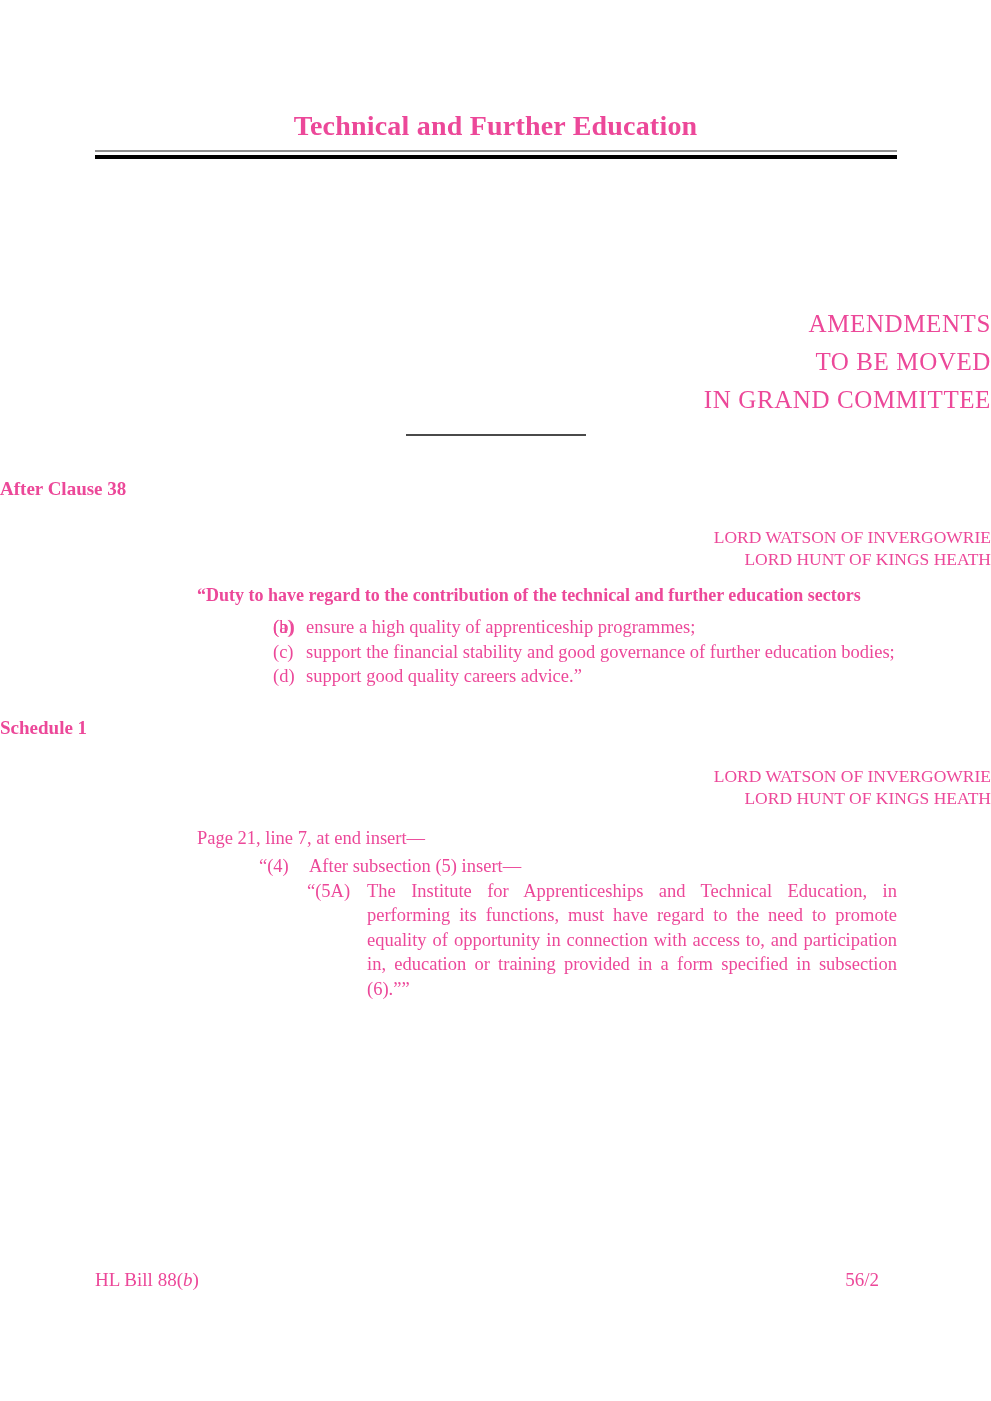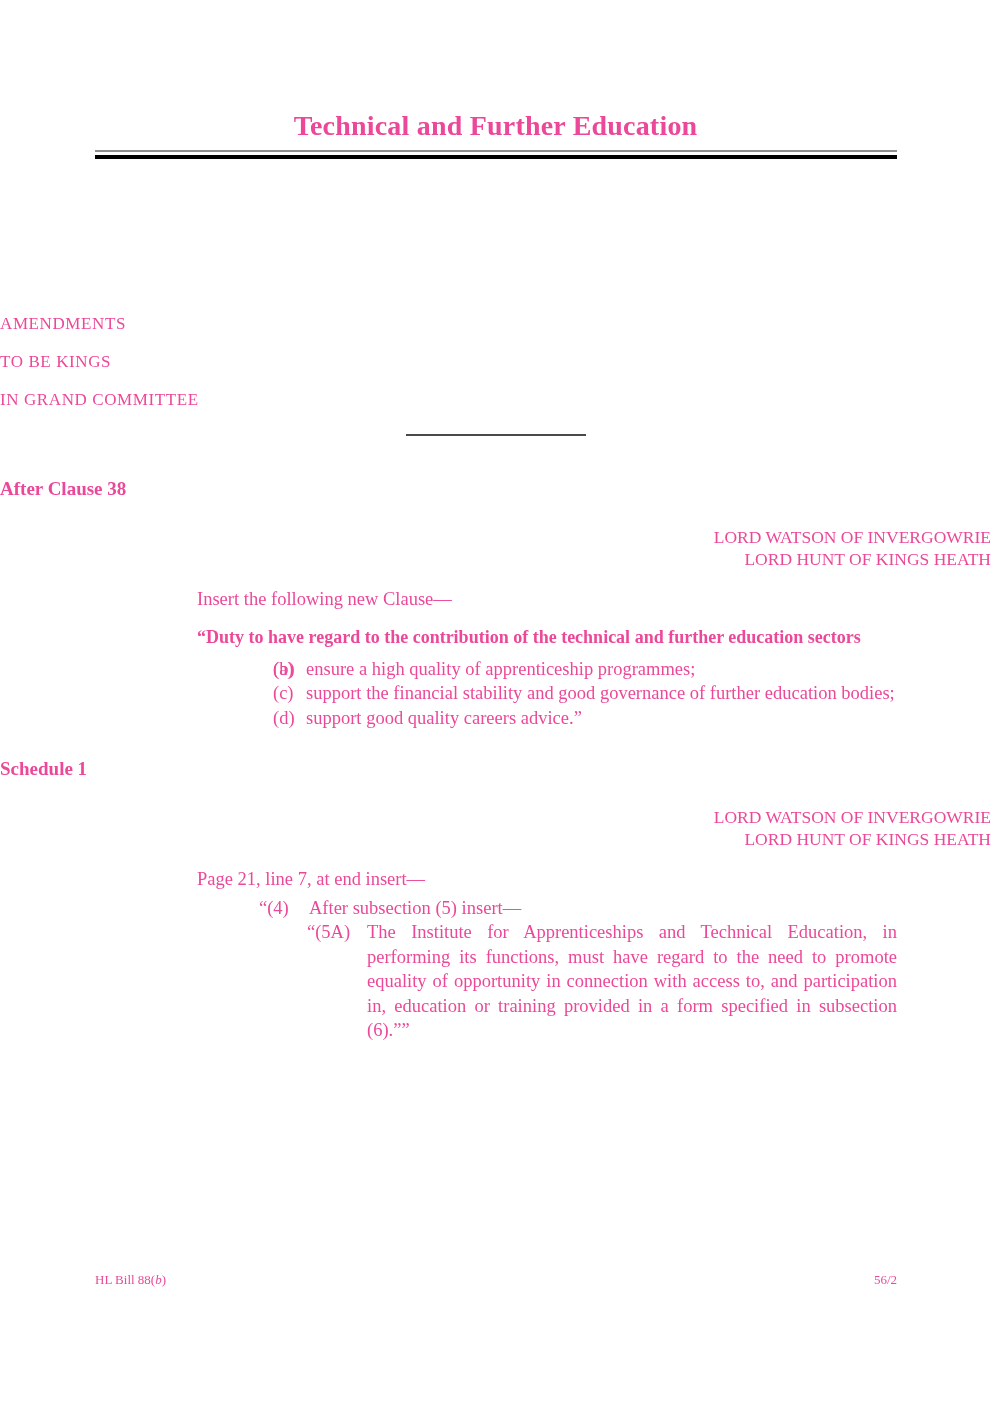--- a/index.html
+++ b/index.html
@@ -26,22 +26,22 @@
 
   .double-rule {
     margin: 7px 94px 0 95px;
     height: 3px;
     border-top: 2px solid #8f8f8f;
     border-bottom: 4px solid #000000;
   }
 
   .preamble { margin-top: 146px; }
   .pre-line {
-    text-align: left;
-    font-size: 17px;
+    text-align: right;
+    font-size: 25px;
     line-height: 38px;
     letter-spacing: 0.6px;
   }
 
   .divider {
     width: 180px;
     height: 0;
     border-top: 2px solid #4a4a4a;
     margin: 15px auto 0 auto;
   }
@@ -115,53 +115,52 @@
     padding-left: 170px;
     font-size: 18.5px;
     line-height: 24.5px;
     text-align: justify;
   }
   .amend-l2 .amend-label { position: absolute; left: 110px; top: 0; }
 
   .footer {
     position: absolute;
     left: 95px;
-    right: 94px;
+    right: 112px;
     top: 1256px;
     display: flex;
     justify-content: space-between;
-    font-size: 13px;
+    font-size: 19px;
     line-height: 24px;
   }
   .bill-italic { font-style: italic; }
 </style>
 </head>
 <body>
 
 <div class="page">
 
   <h1 class="title">Technical and Further Education</h1>
   <div class="double-rule"></div>
 
   <div class="preamble">
     <div class="pre-line">AMENDMENTS</div>
-    <div class="pre-line">TO BE KINGS</div>
+    <div class="pre-line">TO BE MOVED</div>
     <div class="pre-line">IN GRAND COMMITTEE</div>
   </div>
 
   <div class="divider"></div>
 
   <div class="sec-heading first">After Clause 38</div>
 
   <div class="sponsors">
     <div class="sponsor">LORD WATSON OF INVERGOWRIE</div>
     <div class="sponsor">LORD HUNT OF KINGS HEATH</div>
   </div>
 
-  <div class="instruction">Insert the following new Clause—</div>
 
   <div class="clause-title">“Duty to have regard to the contribution of the technical and further education sectors</div>
 
 
   <div class="list">
     <div class="li">
       <span class="li-label">(a)</span>
     </div>
     <div class="li">
       <span class="li-label">(b)</span><span class="li-text">ensure a high quality of apprenticeship programmes;</span>

